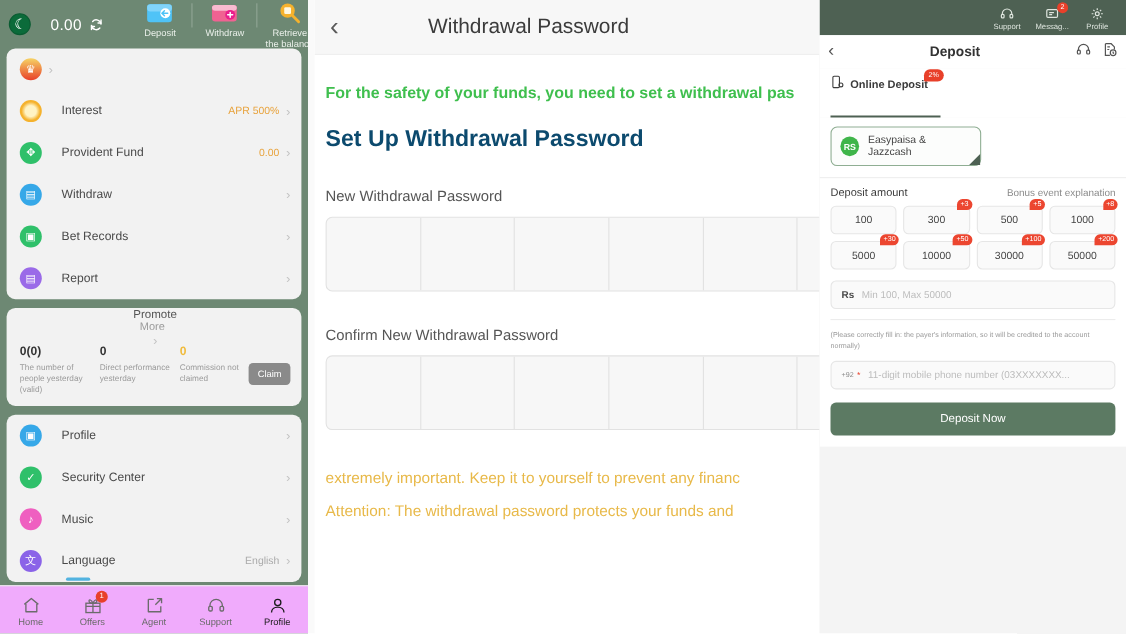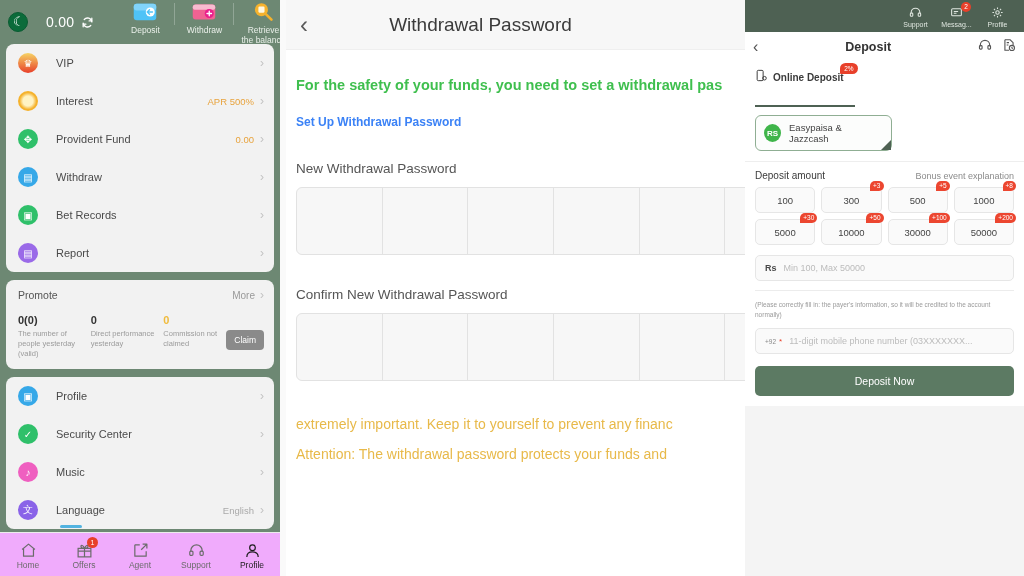--- a/index.html
+++ b/index.html
@@ -61,21 +61,21 @@
     display: flex; align-items: center; height: 38px; padding: 0 10px 0 12px;
   }
   .row .cic { width: 20px; height: 20px; border-radius: 50%; flex: 0 0 20px;
     display: flex; align-items: center; justify-content: center;
     font-size: 10px; color: #fff; }
   .row .lab { margin-left: 18px; font-size: 11px; color: #4a4a4a; flex: 1; }
   .row .val { font-size: 9.5px; color: #e8a33d; margin-right: 6px; }
   .row .val.grey { color: #aaa; }
   .chev { color: #c3c3c3; font-size: 12px; font-weight: 300; }
 
-  .promote-head { display:flex; align-items:center; height:30px; padding: 0 10px 0 12px; }
+  .promote-head { display:flex; align-items:center; height:30px; padding: 0 10px 0 12px; flex-direction: column; }
   .promote-head .t { font-size: 10.5px; color: #555; flex: 1; }
   .promote-head .m { font-size: 10px; color: #9a9a9a; margin-right: 5px; }
   .promote-body { display: flex; padding: 4px 10px 10px 12px; position: relative; }
   .pb-col { flex: 1; padding-right: 6px; }
   .pb-num { font-size: 11px; font-weight: bold; color: #333; }
   .pb-num.y { color: #f0bb3c; }
   .pb-cap { font-size: 7.5px; color: #9b9b9b; line-height: 10px; margin-top: 3px; }
   .claim-btn {
     position: absolute; right: 10px; top: 20px;
     background: #8a8a8a; color: #fff; font-size: 8.5px;
@@ -110,21 +110,21 @@
   .mid-header {
     height: 50px; background: #f7f7f7; display: flex;
     align-items: center; position: relative; border-bottom: 1px solid #efefef;
   }
   .mid-back { position: absolute; left: 14px; font-size: 24px; color: #5a5a5a; font-weight: 300; }
   .mid-title { width: 100%; text-align: center; font-size: 19px; color: #3b3b3b; padding-right: 70px; }
   .mid-notice {
     color: #3fbf4e; font-size: 14.5px; font-weight: bold;
     margin: 27px 0 0 10px; white-space: nowrap;
   }
-  .mid-h2 { font-size: 12px; font-weight: bold; color: #3b82f6; margin: 22px 0 0 10px; }
+  .mid-h2 { font-size: 21px; font-weight: bold; color: #0c4a6e; margin: 22px 0 0 10px; }
   .mid-label { font-size: 13.5px; color: #555; margin: 32px 0 0 10px; }
   .otp-row {
     display: flex; margin: 11px 0 0 10px; width: 515px;
     border: 1px solid #e2e2e2; border-radius: 6px; background: #f7f7f7;
     height: 68px; overflow: hidden;
   }
   .otp-cell { flex: 1; border-right: 1px solid #e2e2e2; }
   .otp-cell:last-child { border-right: none; }
   .mid-warning {
     color: #e8b949; font-size: 14px; line-height: 30px;
@@ -264,21 +264,20 @@
           </div>
           <div class="lb">Retrieve</div>
           <div class="lb" style="margin-top:-1px">the balance</div>
         </div>
       </div>
     </div>
 
     <div class="card">
       <div class="row">
         <div class="cic" style="background:linear-gradient(#f6d365,#e8402a);">♛</div>
-        <div class="lab">VIP</div>
         <div class="val"></div>
         <div class="chev">›</div>
       </div>
       <div class="row">
         <div class="cic" style="background:radial-gradient(#fff3c4 35%,#f5b22d 60%);"></div>
         <div class="lab">Interest</div>
         <div class="val">APR 500%</div>
         <div class="chev">›</div>
       </div>
       <div class="row">

